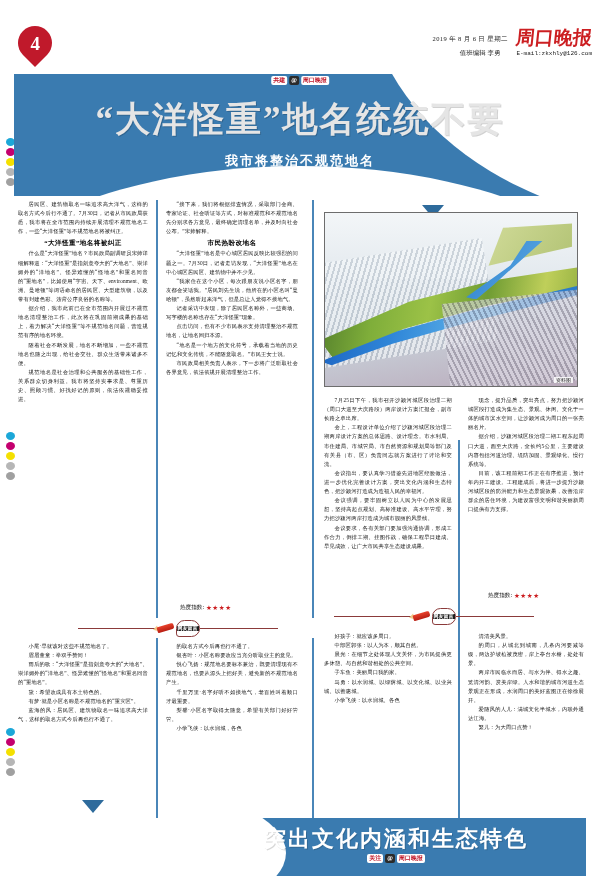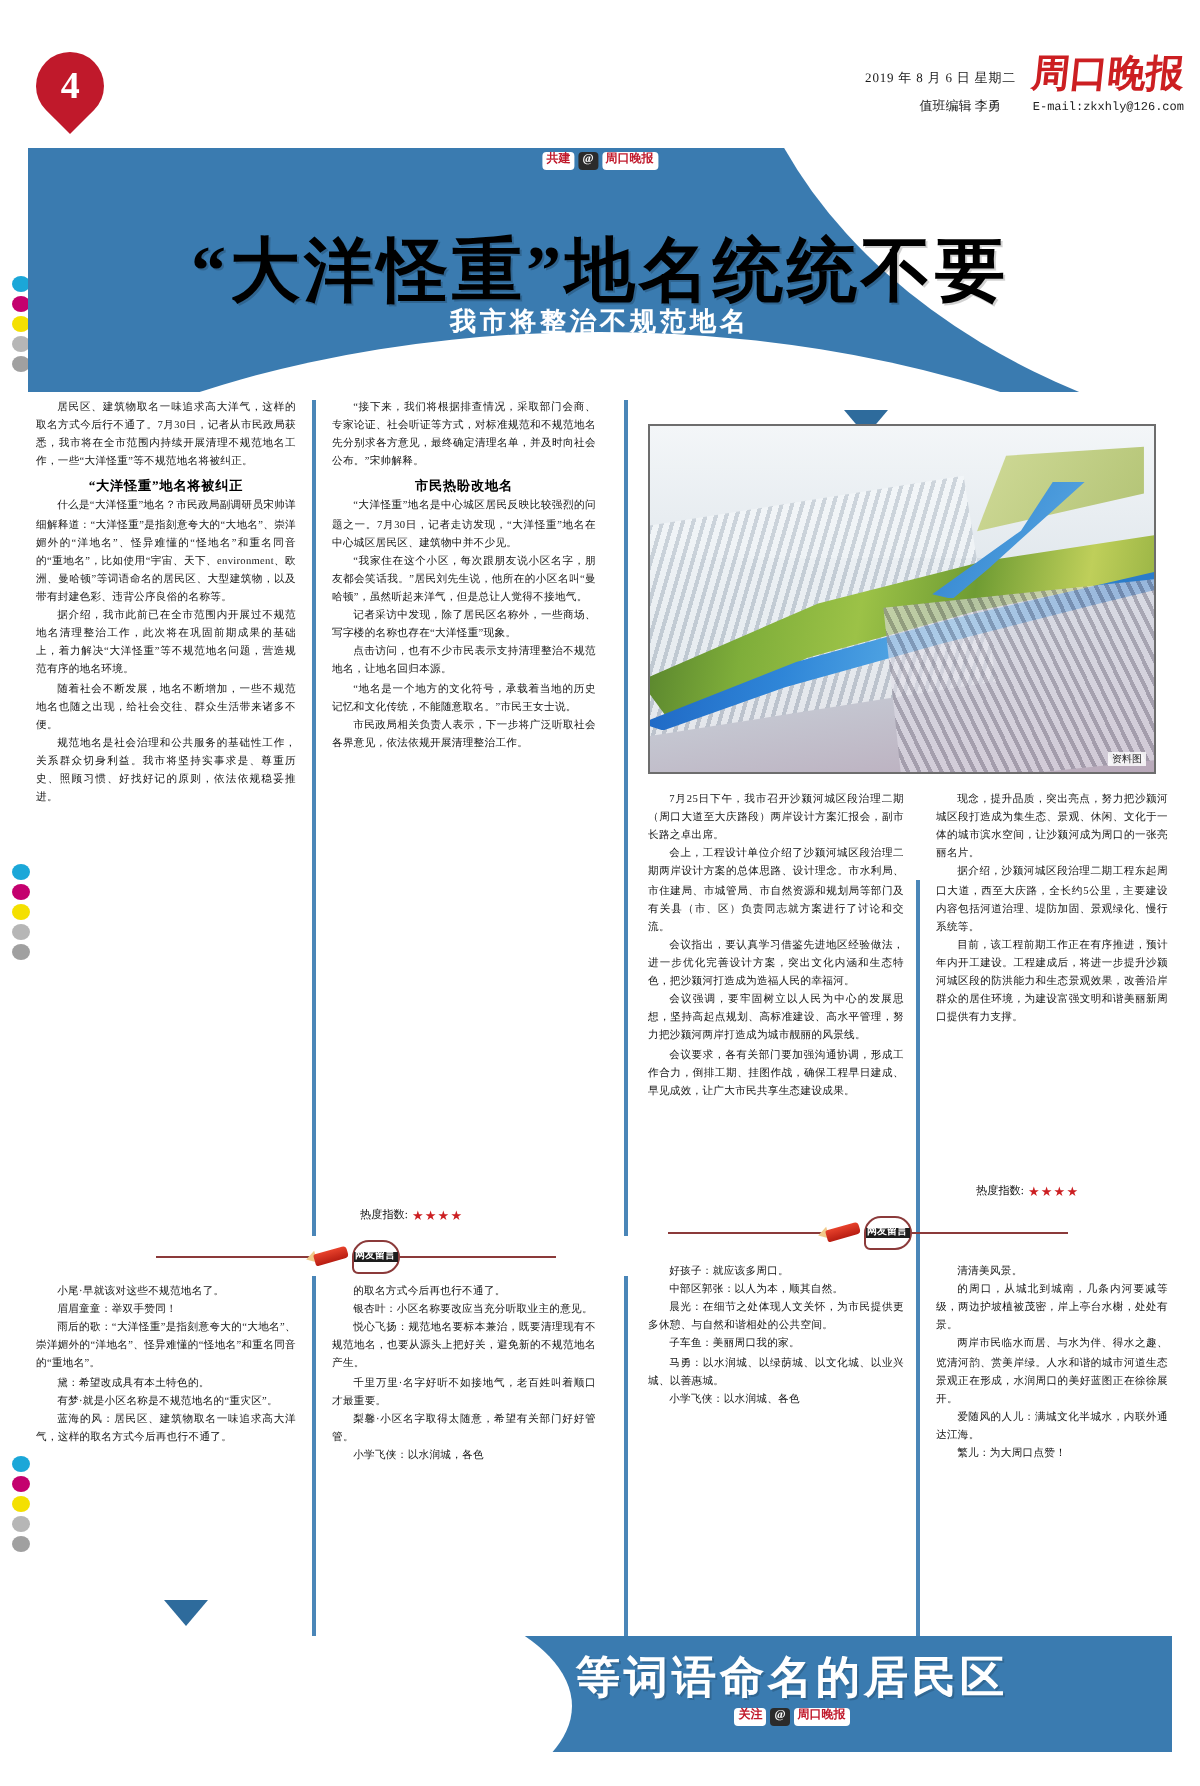--- a/index.html
+++ b/index.html
@@ -89,24 +89,23 @@
   .bb-chip {
     background: #ffffff; color: #c0192b; font-size: 6px; font-weight: bold;
     padding: 1px 2px; border-radius: 2px; font-family: "Liberation Serif", serif;
     line-height: 1.1; white-space: nowrap;
   }
   .bb-chip.dark { background: #2b2b2b; color:#ffffff; }
   .headline {
     position: absolute; left: 0; right: 0; top: 22px; z-index: 3;
     text-align: center;
     font-family: "Liberation Serif", serif;
-    font-size: 35px; font-weight: bold; color: #000000;
+    font-size: 35px; font-weight: bold; color: #e5e5e5;
     letter-spacing: 2px;
     text-shadow: 1px 1px 0 rgba(0,0,0,.18);
-    margin-top: 16px;
   }
   .subhead {
     position: absolute; left: 0; right: 0; top: 78px; z-index: 3;
     text-align: center;
     font-family: "Liberation Serif", serif;
     font-size: 13px; font-weight: bold; color: #ffffff;
     letter-spacing: 2px;
   }
 
   
@@ -405,21 +404,21 @@
       <p>两岸市民临水而居、与水为伴、得水之趣、览清河韵、赏美岸绿。人水和谐的城市河道生态景观正在形成，水润周口的美好蓝图正在徐徐展开。</p>
       <p>爱随风的人儿：满城文化半城水，内联外通达江海。</p>
       <p>繁儿：为大周口点赞！</p>
     </div>
 
     <div class="tri-mark" style="left:64px; top:600px;"></div>
   </div>
 
   <div class="bottom-banner">
     <div class="bb-curve"></div>
-    <div class="bottom-title">等词语命名的居民区</div>
+    <div class="bottom-title">突出文化内涵和生态特色</div>
     <div class="bottom-badge">
       <span class="bb-chip">关注</span>
       <span class="bb-chip dark">@</span>
       <span class="bb-chip">周口晚报</span>
     </div>
   </div>
 
 </div>
 
 </body></html>

